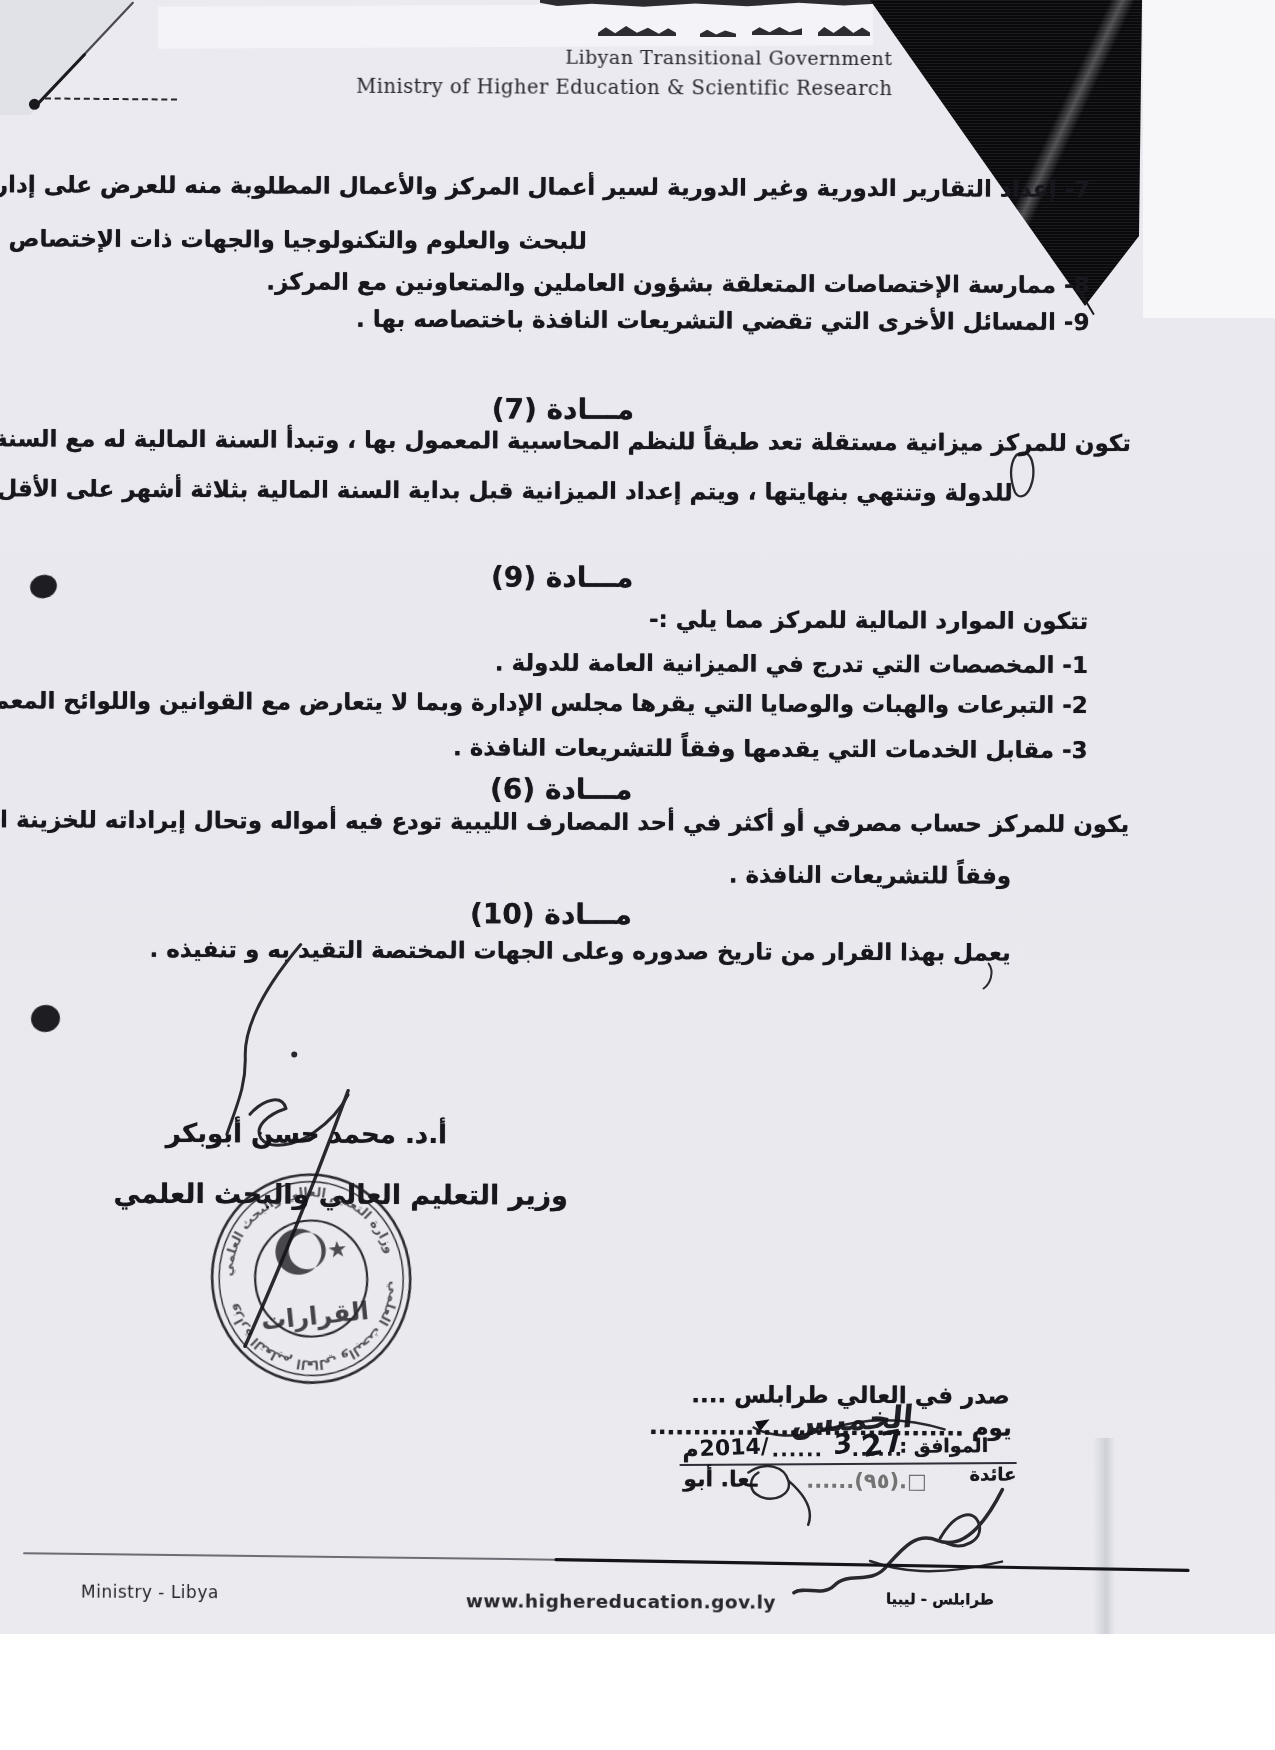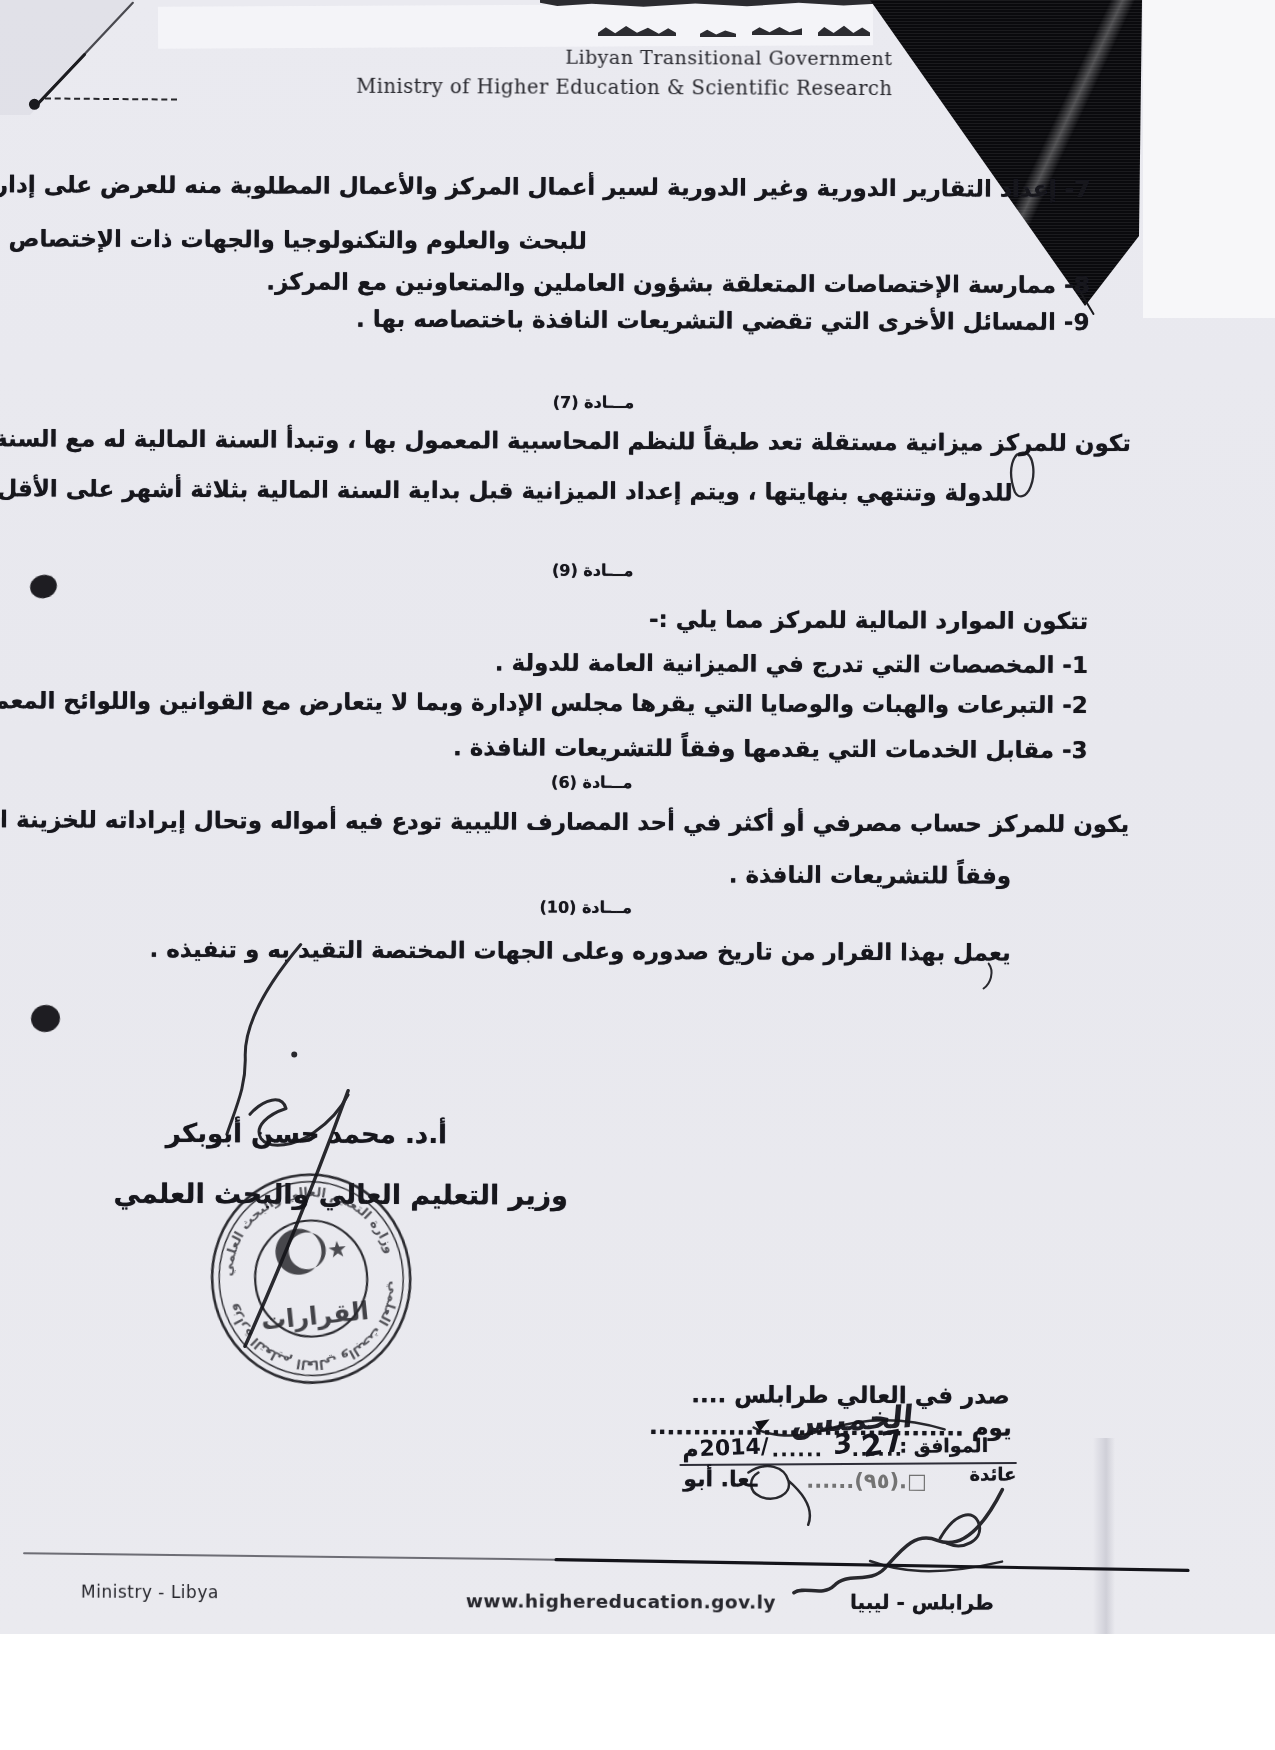--- a/index.html
+++ b/index.html
@@ -2,21 +2,21 @@
 <html lang="ar"><head>
 <meta charset="utf-8">
 <style>
   html,body{margin:0;padding:0;background:#ffffff}
   .page{position:relative;width:1275px;height:1634px;overflow:hidden;background:#fbfbfc;font-family:"DejaVu Sans",sans-serif}
   .paper{position:absolute;inset:0;background:linear-gradient(180deg,#eaeaf0 0%,#e8e8ee 45%,#eaeaef 100%)}
   .tilt{position:absolute;inset:0;transform:rotate(.25deg);transform-origin:50% 40%}
   .ar{position:absolute;direction:rtl;white-space:nowrap;font-weight:bold;color:#17171c;line-height:1.2;
       text-shadow:0 0 .7px rgba(25,25,40,.75),.6px 0 .4px rgba(70,70,150,.12)}
   .bd{font-size:23px}
-  .hd{font-size:16px}
+  .hd{font-size:28px}
   .en{position:absolute;white-space:nowrap;font-family:"DejaVu Serif",serif;color:#26262c;filter:blur(.35px);letter-spacing:.5px}
   .hw{position:absolute;white-space:nowrap;color:#15151d;font-weight:600}
   .dots{letter-spacing:1px;font-weight:bold}
   .artifact{position:absolute}
   .corner-tri{position:absolute;left:868px;top:0;width:274px;height:308px;
       clip-path:polygon(2px 0,274px 0,271px 236px,217px 306px);
       background:repeating-linear-gradient(180deg,#1b1b1e 0 1px,#0a0a0d 1px 3px);}
   .corner-streak{position:absolute;left:868px;top:0;width:274px;height:308px;
       clip-path:polygon(2px 0,274px 0,271px 236px,217px 306px);
       background:linear-gradient(115deg,transparent 58%,rgba(255,255,255,.28) 61%,transparent 64%)}
@@ -120,21 +120,21 @@
       <span class="hw" style="left:20px;top:1px;font-size:22px;font-weight:bold;transform:rotate(-2deg)">2014/</span>
       <span class="ar" style="position:absolute;left:3px;top:3px;font-size:22px">م</span>
     </div>
 
     <div class="ar" style="left:973px;top:1462px;font-size:18px">عائدة</div>
     <div class="hw" style="left:810px;top:1468px;font-size:21px;font-weight:bold;color:#737373">......(٩٥).□</div>
     <div class="ar" style="left:687px;top:1466px;font-size:22px">ـعا. أبو</div>
 
     <div class="en" style="left:85px;top:1584px;font-size:17px;font-family:'DejaVu Sans',sans-serif;font-weight:500;filter:blur(.25px)">Ministry - Libya</div>
     <div class="en" style="left:470px;top:1591px;font-size:18.5px;font-family:'DejaVu Sans',sans-serif;font-weight:bold;filter:blur(.3px)">www.highereducation.gov.ly</div>
-    <div class="ar" style="right:277px;top:1589px;font-size:20px">طرابلس - ليبيا</div>
+    <div class="ar" style="right:277px;top:1589px;font-size:15px">طرابلس - ليبيا</div>
 
     <svg class="overlay" width="1275" height="1750" viewBox="0 0 1275 1750">
       <g fill="none" stroke="#141419" stroke-linecap="round" stroke-linejoin="round" opacity=".9">
         <path stroke-width="3" d="M 302,946 C 272,982 246,1022 247,1058 C 248,1086 240,1104 229,1136"></path>
         <circle cx="296" cy="1056" r="3" fill="#141419" stroke="none"></circle>
         <path stroke-width="3" d="M 252,1116 C 266,1100 284,1096 288,1110 C 270,1116 256,1128 263,1140 C 272,1152 298,1147 316,1134 C 330,1124 342,1112 350,1096"></path>
         <path stroke-width="3.5" d="M 350,1092 C 322,1170 286,1262 248,1348"></path>
         <path stroke-width="2.3" d="M 1014,490 C 1006,468 1012,450 1023,451 C 1033,452 1036,474 1028,489 C 1023,497 1017,496 1014,490"></path>
         <path stroke-width="2" d="M 990,962 C 996,970 992,982 985,987"></path>
         <path stroke-width="2.5" d="M 948,1428 C 905,1415 865,1417 828,1429 C 800,1438 772,1436 757,1427"></path>

